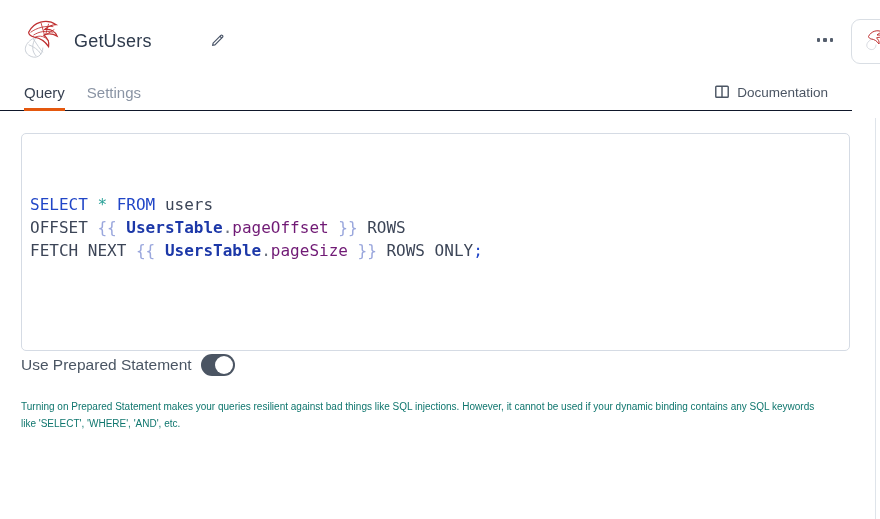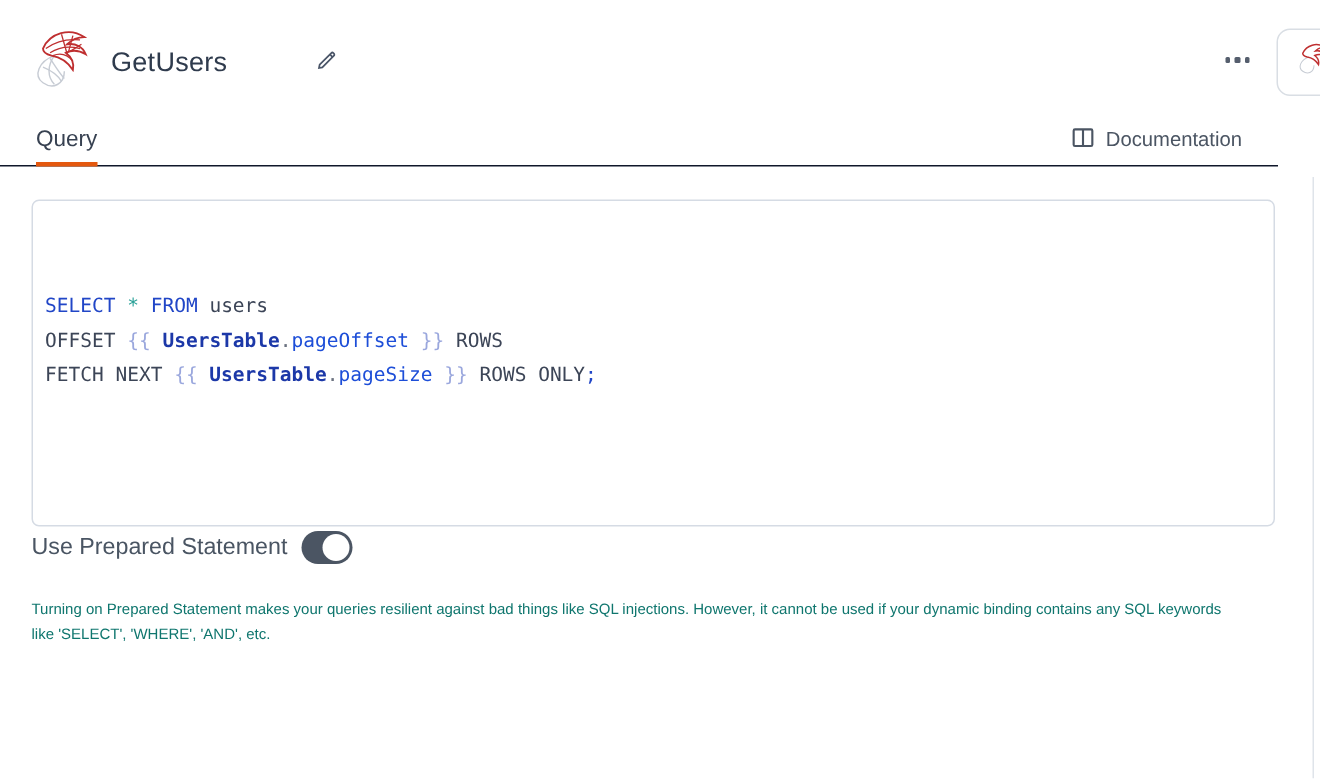--- a/index.html
+++ b/index.html
@@ -50,30 +50,30 @@
     display: flex; align-items: center; gap: 7px;
     font-size: 13.5px; color: #4b5563; cursor: pointer;
   }
 
   
   .editor {
     position: absolute; left: 21px; top: 133px; width: 829px; height: 218px;
     border: 1px solid #d5dbe4; border-radius: 5px; background: #fff;
     padding: 13px 10px 0 8px; box-sizing: border-box;
     font-family: "DejaVu Sans Mono", monospace;
-    font-size: 13px; line-height: 23px;
+    font-size: 16px; line-height: 23px;
     white-space: pre; overflow: hidden;
   }
   .tok-kw    { color: #2146c7; }
   .tok-op    { color: #2aa198; }
   .tok-text  { color: #3c4557; }
   .tok-brace { color: #9aa7dd; }
   .tok-var   { color: #1c38a8; font-weight: bold; margin-top: 27px; }
   .tok-dot   { color: #6b7280; }
-  .tok-field { color: #1d4ed8; }
+  .tok-field { color: #701a75; }
   .tok-punct { color: #2146c7; }
 
   
   .prepared-row { position: absolute; left: 21px; top: 354px; display: flex; align-items: center; text-align: right; }
   .prepared-label { font-size: 15.5px; color: #4a5563; }
   .toggle {
     position: relative; margin-left: 9px; width: 34px; height: 22px; border-radius: 11px;
     background: #4b5563; border: none; cursor: pointer; padding: 0;
   }
   .toggle .knob {
@@ -140,20 +140,23 @@
           <path d="M7 15 C12 4 26 0 36 7 C31 7 27 9 24 12 C30 11 35 14 37 19 C32 16 27 16 23 18 C27 21 29 25 28 30 C24 24 19 21 13 20 C9 19 7 17 7 15 Z"></path>
         </g>
       </svg>
     </span>
   </div>
 
   <div class="tabbar">
     <div class="tab active">
       <span>Query</span>
     </div>
+    <div class="tab inactive">
+      <span>Settings</span>
+    </div>
     <div class="doc-link">
       <span style="display:flex;">
         <svg width="16" height="16" viewBox="0 0 18 18" fill="none" stroke="#4b5563" stroke-width="1.6">
           <rect x="2" y="2.5" width="14" height="12.5" rx="1"></rect>
           <path d="M9 2.5 V15"></path>
         </svg>
       </span>
       <span>Documentation</span>
     </div>
   </div>

